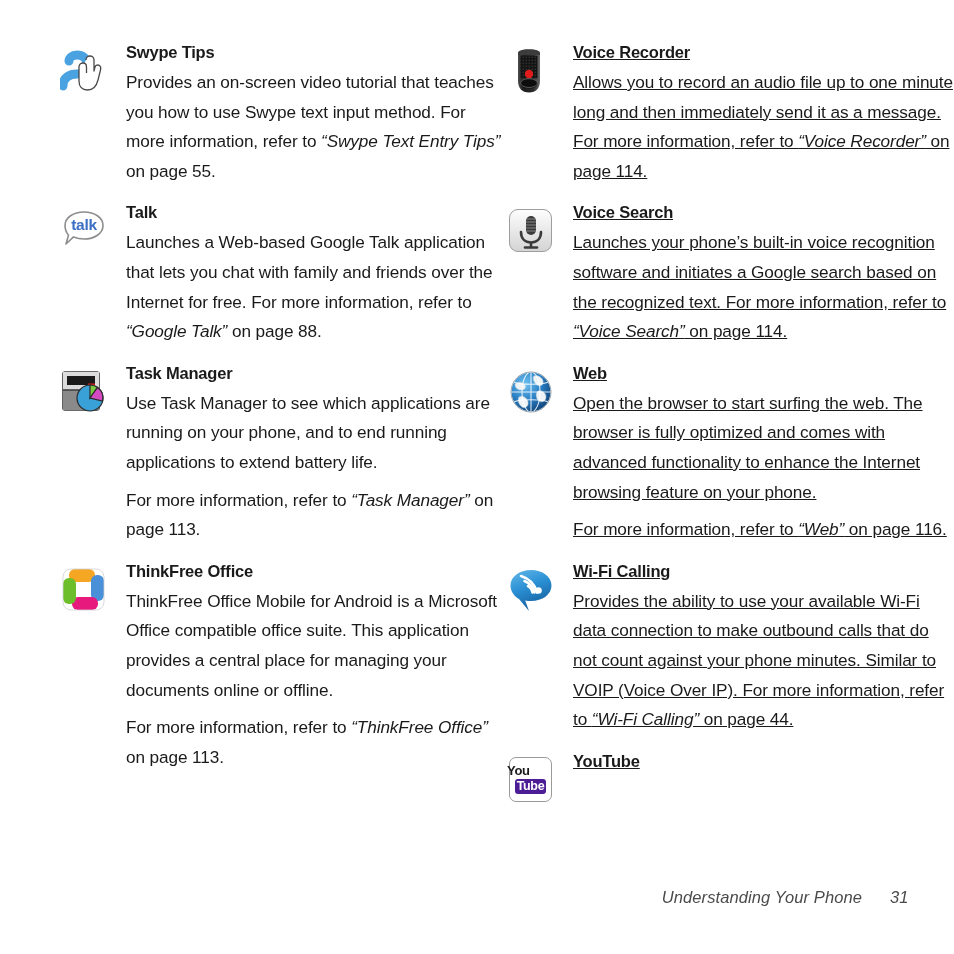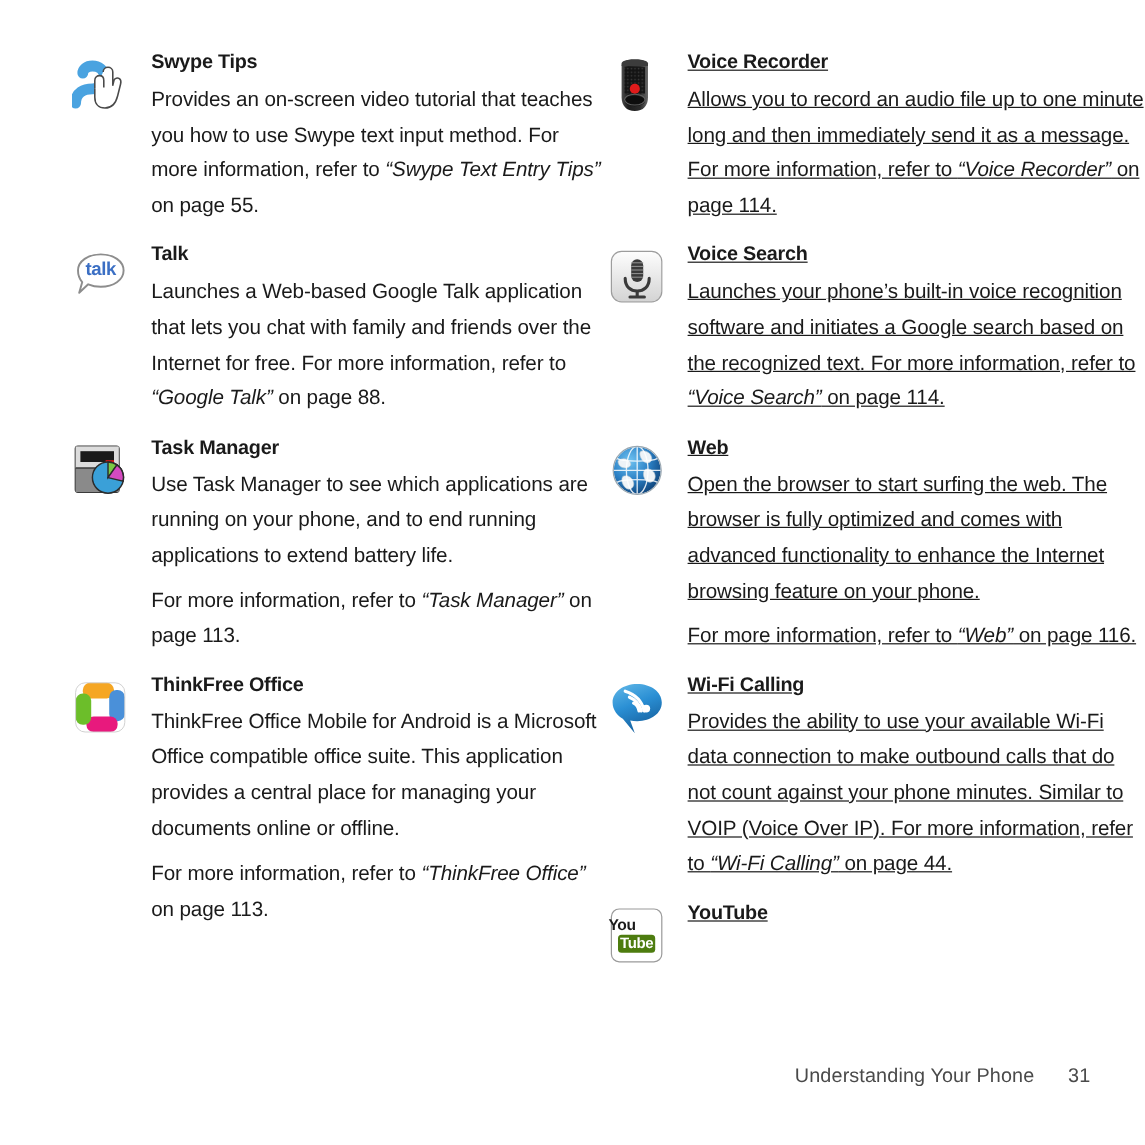--- a/index.html
+++ b/index.html
@@ -92,20 +92,21 @@
 
   .footer {
     position: absolute;
     left: 0;
     top: 888px;
     width: 912px;
     text-align: right;
     font-size: 16.5px;
     color: #4a4a4a;
     letter-spacing: 0.1px;
+    font-style: italic;
   }
   .footer .pageno {
     display: inline-block;
     margin-left: 28px;
     width: 22px;
     text-align: left;
   }
 
   
 
@@ -143,21 +144,21 @@
     font-weight: bold;
     color: #1a1a1a;
     letter-spacing: -0.3px;
   }
   .ico-youtube .yt-tube {
     position: absolute;
     left: 8px;
     top: 23px;
     width: 31px;
     height: 15px;
-    background: #4d7c0f;
+    background: #4c1d95;
     border-radius: 3px;
     color: #ffffff;
     font-size: 12.5px;
     font-weight: bold;
     line-height: 15px;
     text-align: center;
     letter-spacing: -0.3px;
     box-sizing: border-box;
   }
 

